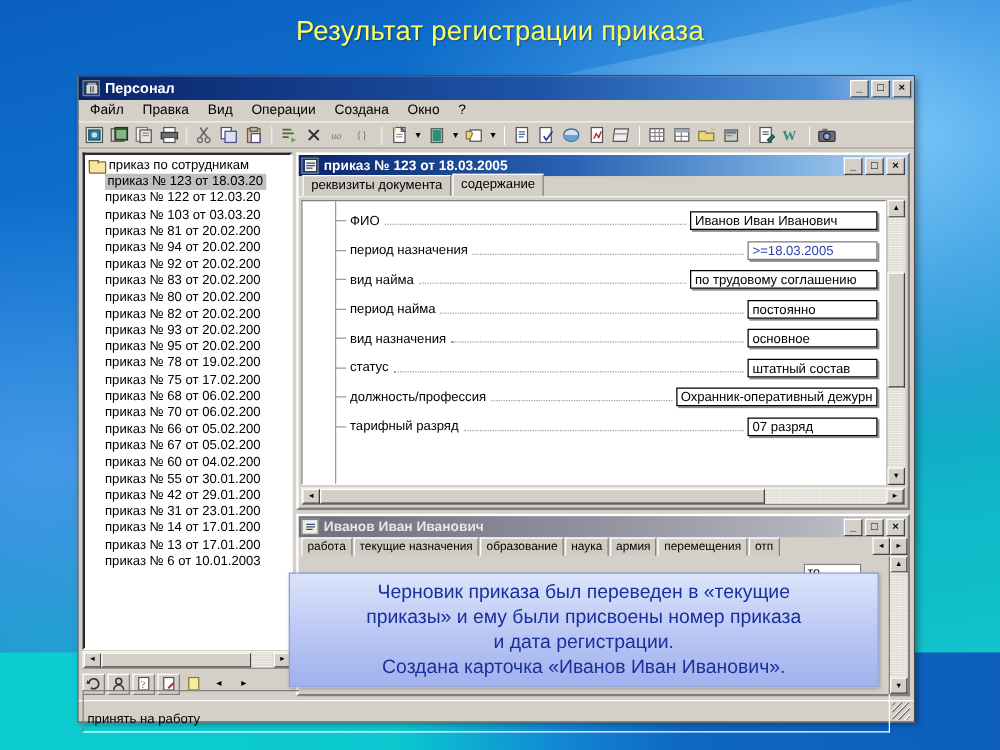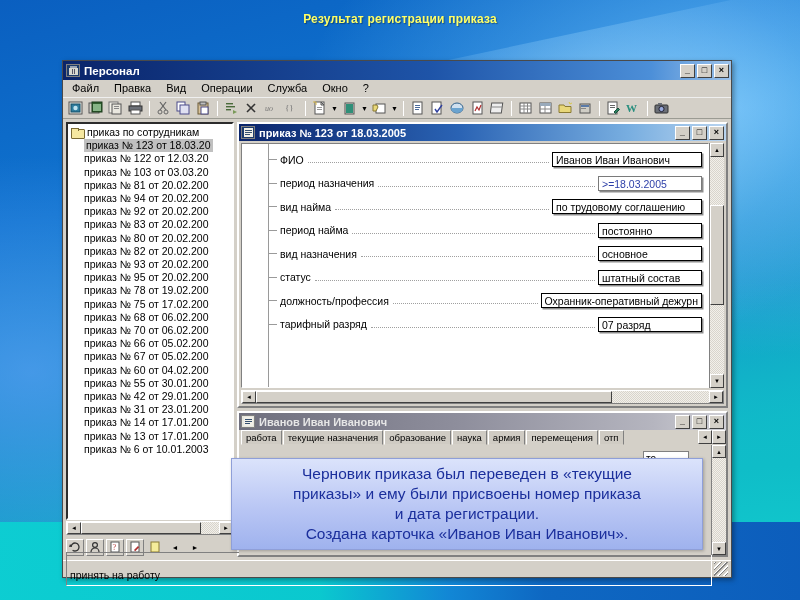--- a/index.html
+++ b/index.html
@@ -22,21 +22,21 @@
     content:""; position:absolute; left:0; right:0; bottom:0; height:78px;
     background:linear-gradient(90deg,#0ccfd2 0%,#0ac9cf 40%,#1284d6 56%,#0e63c2 68%,#0c58bb 100%);
     opacity:.95;
   }
   .swoosh{ position:absolute; right:-40px; top:40px; width:560px; height:330px;
     background:radial-gradient(ellipse at 60% 30%, rgba(180,228,255,.55) 0%, rgba(140,205,255,.15) 45%, rgba(255,255,255,0) 70%);
     transform:rotate(-12deg); pointer-events:none;}
 
   #slide-title {
     position:absolute; top:12px; left:0; width:800px; text-align:center;
-    color:#ffff66; font-size:12px; font-weight:bold; letter-spacing:.2px;
+    color:#ffff66; font-size:22px; font-weight:normal; letter-spacing:.2px;
     text-shadow:1px 1px 1px rgba(0,0,0,.35);
   }
 
   
   #app-window{
     position:absolute; left:62px; top:60px; width:670px; height:518px;
     background:#d4d0c8; border:1px solid #4a4a4a;
     box-shadow:2px 2px 5px rgba(0,0,0,.35);
     display:flex; flex-direction:column;
     font-size:11px; color:#000;
@@ -212,21 +212,21 @@
       <span class="tb-btn">□</span>
       <span class="tb-btn">×</span>
     </span>
   </div>
 
   <div id="menubar">
     <span class="mi">Файл</span>
     <span class="mi">Правка</span>
     <span class="mi">Вид</span>
     <span class="mi">Операции</span>
-    <span class="mi">Служба</span>
+    <span class="mi">Создана</span>
     <span class="mi">Окно</span>
     <span class="mi">?</span>
   </div>
 
   <div id="toolbar">
     <span class="tbtn">
       <svg width="15" height="14">
           <rect x="1" y="1" width="13" height="12" fill="#e9e7df" stroke="#555"></rect>
           <rect x="3" y="3" width="9" height="8" fill="#2e7d9e" stroke="#14506b"></rect>
           <circle cx="7.5" cy="7" r="2.2" fill="#bfe3ef"></circle>
@@ -503,20 +503,24 @@
               </svg>
           </span>
           <span class="ttl">приказ № 123 от 18.03.2005</span>
           <span class="tb-btns">
             <span class="tb-btn">_</span>
             <span class="tb-btn">□</span>
             <span class="tb-btn">×</span>
           </span>
         </div>
 
+        <div class="tabstrip">
+          <span class="tab">реквизиты документа</span>
+          <span class="tab active">содержание</span>
+        </div>
 
         <div id="form-area">
           <div id="form-white">
             <div id="form-inner">
               <div class="trunk"></div>
 
               <div class="frow">
                 <span class="branch"></span>
                 <span class="flabel">ФИО</span>
                 <span class="dots"></span>

